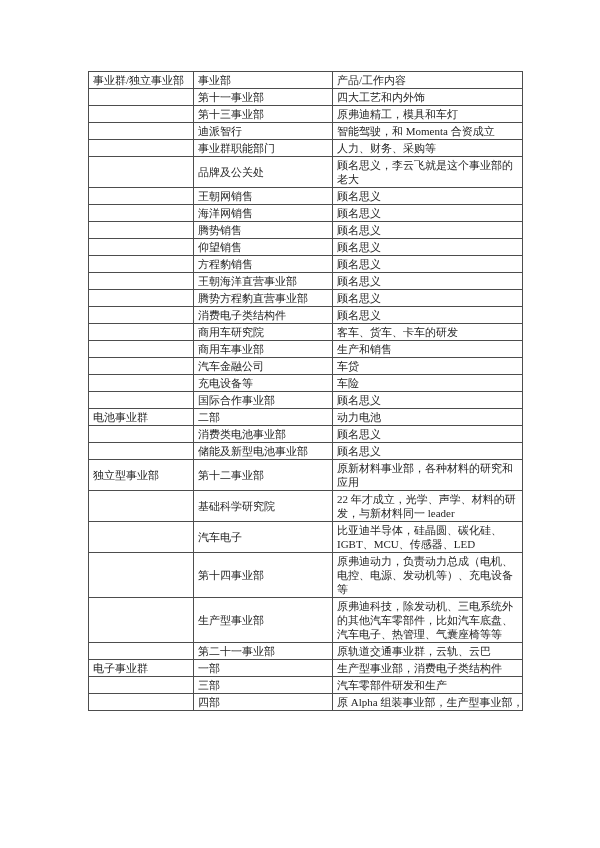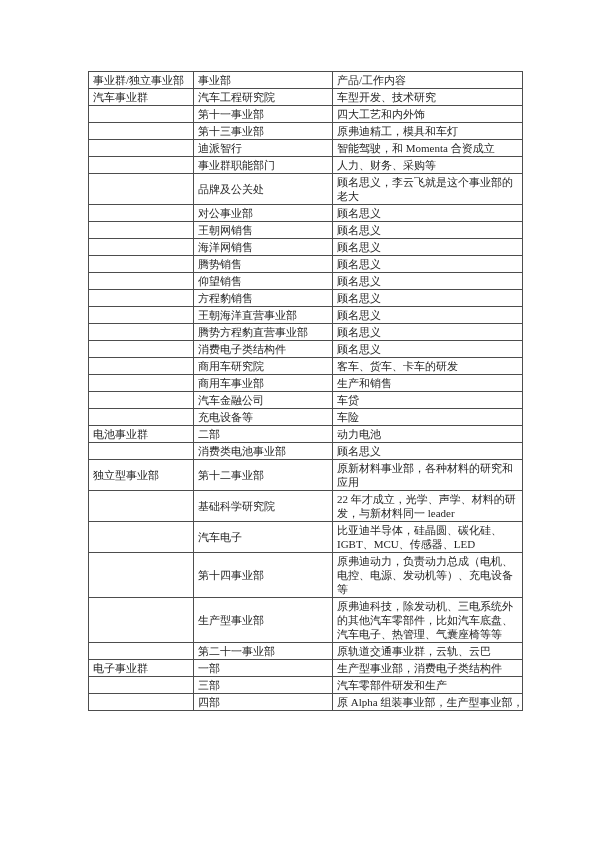--- a/index.html
+++ b/index.html
@@ -60,25 +60,20 @@
     </colgroup>
     <thead>
       <tr>
         <th>事业群/独立事业部</th>
         <th>事业部</th>
         <th>产品/工作内容</th>
       </tr>
     </thead>
     <tbody id="table-body">
         <tr>
-          <td>汽车事业群</td>
-          <td>汽车工程研究院</td>
-          <td>车型开发、技术研究</td>
-        </tr>
-        <tr>
           <td></td>
           <td>第十一事业部</td>
           <td>四大工艺和内外饰</td>
         </tr>
         <tr>
           <td></td>
           <td>第十三事业部</td>
           <td>原弗迪精工，模具和车灯</td>
         </tr>
         <tr>
@@ -91,25 +86,20 @@
           <td>事业群职能部门</td>
           <td>人力、财务、采购等</td>
         </tr>
         <tr>
           <td></td>
           <td>品牌及公关处</td>
           <td>顾名思义，李云飞就是这个事业部的老大</td>
         </tr>
         <tr>
           <td></td>
-          <td>对公事业部</td>
-          <td>顾名思义</td>
-        </tr>
-        <tr>
-          <td></td>
           <td>王朝网销售</td>
           <td>顾名思义</td>
         </tr>
         <tr>
           <td></td>
           <td>海洋网销售</td>
           <td>顾名思义</td>
         </tr>
         <tr>
           <td></td>
@@ -153,29 +143,39 @@
         </tr>
         <tr>
           <td></td>
           <td>汽车金融公司</td>
           <td>车贷</td>
         </tr>
         <tr>
           <td></td>
           <td>充电设备等</td>
           <td>车险</td>
+        </tr>
+        <tr>
+          <td></td>
+          <td>国际合作事业部</td>
+          <td>顾名思义</td>
         </tr>
         <tr>
           <td>电池事业群</td>
           <td>二部</td>
           <td>动力电池</td>
         </tr>
         <tr>
           <td></td>
           <td>消费类电池事业部</td>
+          <td>顾名思义</td>
+        </tr>
+        <tr>
+          <td></td>
+          <td>储能及新型电池事业部</td>
           <td>顾名思义</td>
         </tr>
         <tr>
           <td>独立型事业部</td>
           <td>第十二事业部</td>
           <td>原新材料事业部，各种材料的研究和应用</td>
         </tr>
         <tr>
           <td></td>
           <td>基础科学研究院</td>

